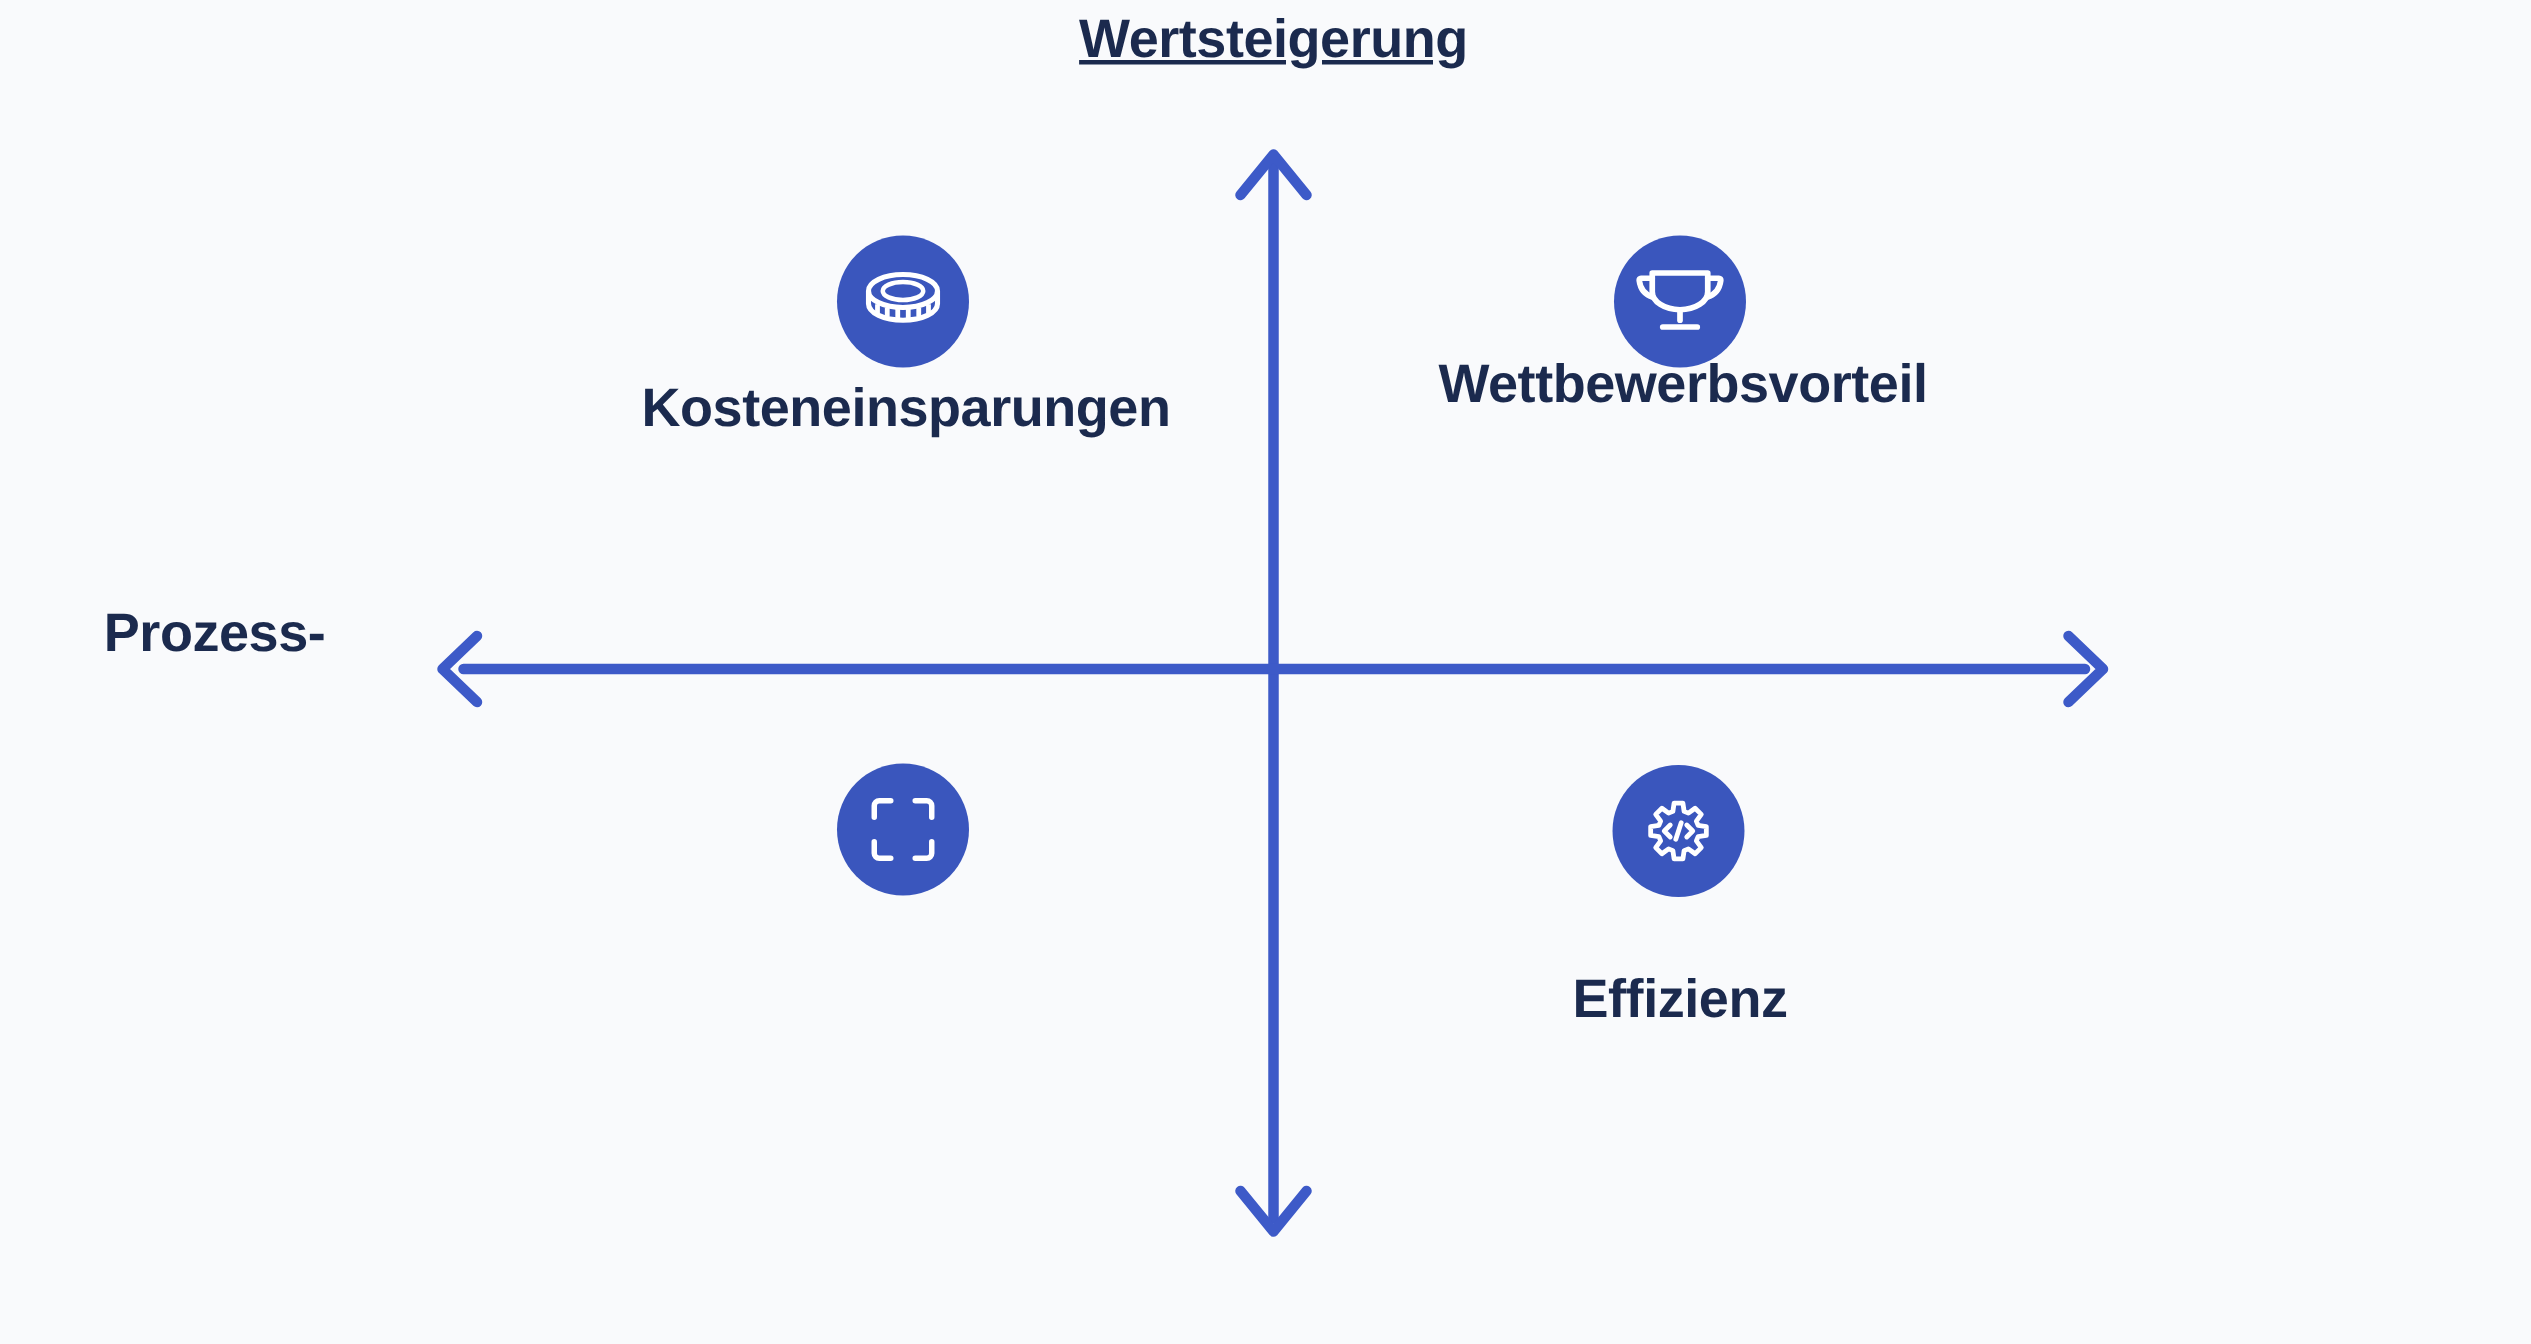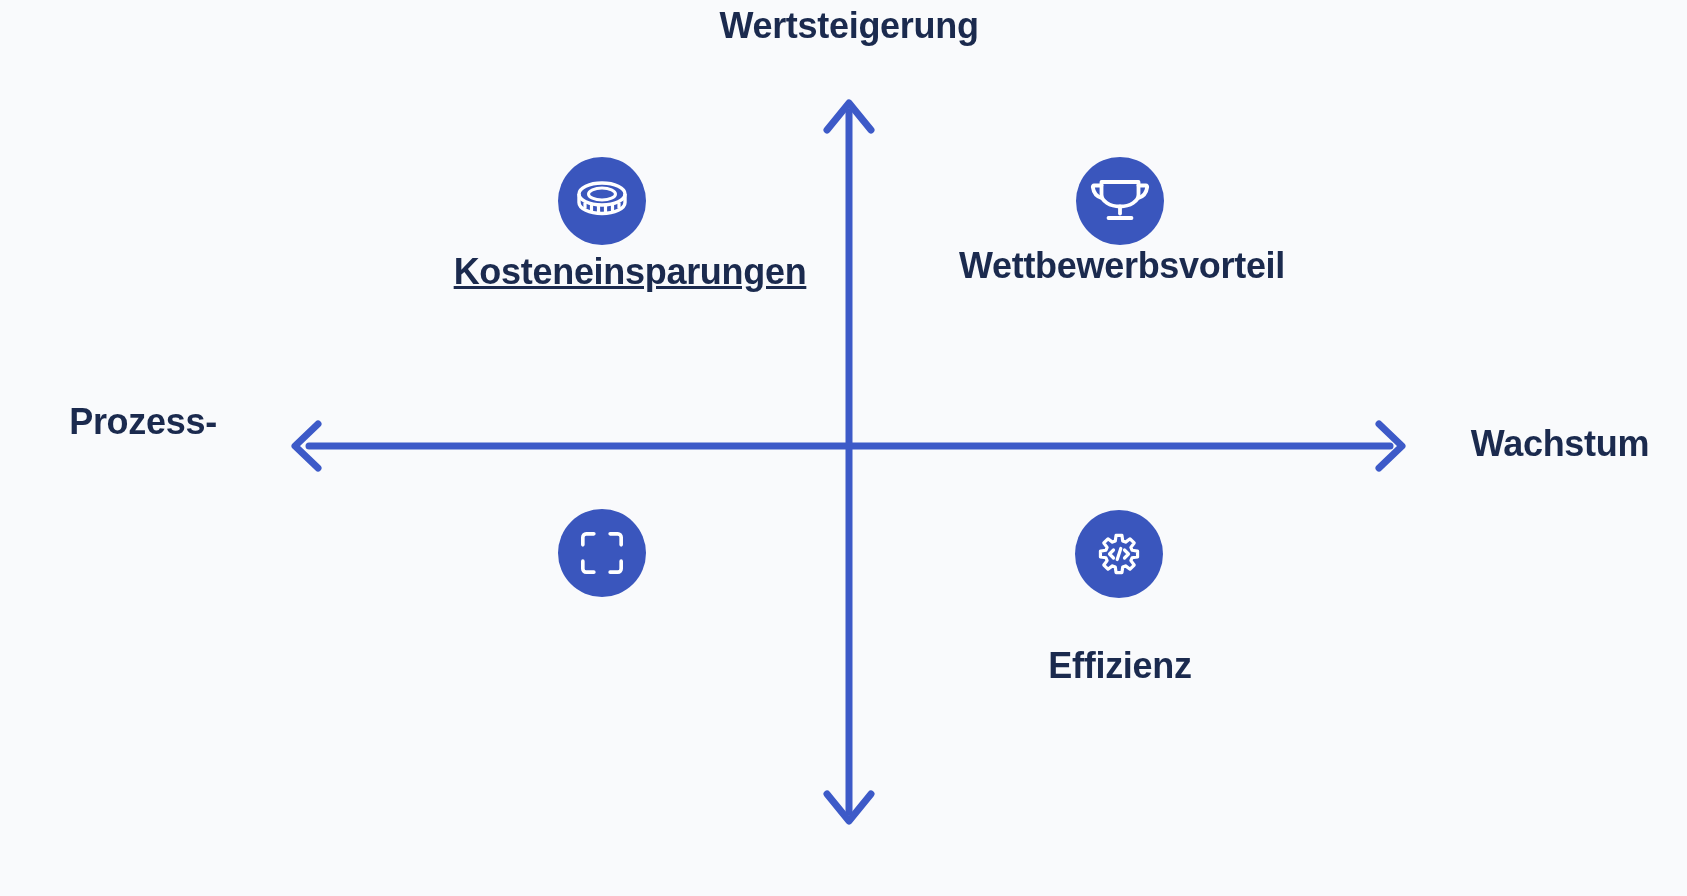--- a/index.html
+++ b/index.html
@@ -55,47 +55,46 @@
       <polyline points="827,130 849,103 871,130"></polyline>
       <polyline points="827,794 849,821 871,794"></polyline>
     </g>
     <g>
       <line x1="309" y1="446" x2="1390" y2="446"></line>
       <polyline points="318,424 295,446 318,468"></polyline>
       <polyline points="1379,424 1402,446 1379,468"></polyline>
     </g>
   </svg>
 
-  <div class="lbl" style="left:849px;top:6px;">Wertsteigerung</div>
+  <div class="lbl" style="left:849px;top:6px;text-decoration:underline;">Wertsteigerung</div>
 
   <div class="lbl lbl-left" style="left:143px;top:400px;"><span>Prozess-</span><br></div>
 
-  <div class="lbl" style="left:1560px;top:424px;">Wachstum</div>
 
 
   <div class="icon-circle" style="left:558px;top:157px;">
     <svg width="52" height="42" viewBox="0 0 52 42" fill="none" stroke="#FFFFFF" stroke-width="3.4" stroke-linecap="butt" stroke-linejoin="round">
       <ellipse cx="26" cy="14" rx="23" ry="11"></ellipse>
       <ellipse cx="26" cy="14" rx="13.5" ry="6" stroke-width="3"></ellipse>
       <path d="M3 14 v8.5 a23 11 0 0 0 46 0 V14"></path>
       <path d="M9 22.8 v5.8 M15.5 25 v6 M22.5 26 v6.2 M29.5 26 v6.2 M36.5 25 v6 M43 22.8 v5.8" stroke-width="3.2"></path>
     </svg>
   </div>
-  <div class="lbl" style="left:630px;top:252px;text-decoration:underline;">Kosteneinsparungen</div>
+  <div class="lbl" style="left:604px;top:252px;">Kosteneinsparungen</div>
 
   <div class="icon-circle" style="left:1076px;top:157px;">
     <svg width="60" height="48" viewBox="0 0 60 48" fill="none" stroke="#FFFFFF" stroke-width="3.8" stroke-linecap="round" stroke-linejoin="round">
       <path d="M11.5 5 H48.5 V17.5 A18.5 12 0 0 1 11.5 17.5 Z"></path>
       <path d="M11.5 8.5 H4 C3.2 8.5 2.7 9.1 2.8 9.9 C3.5 15.3 6.4 19.5 12 21.1"></path>
       <path d="M48.5 8.5 H56 C56.8 8.5 57.3 9.1 57.2 9.9 C56.5 15.3 53.6 19.5 48 21.1"></path>
       <path d="M30 29.5 V36.5"></path>
       <path d="M18.5 41 H41.5"></path>
     </svg>
   </div>
-  <div class="lbl" style="left:1122px;top:246px;">Wettbewerbsvorteil</div>
+  <div class="lbl" style="left:1122px;top:236px;">Wettbewerbsvorteil</div>
 
   <div class="icon-circle" style="left:558px;top:509px;">
     <svg width="46" height="46" viewBox="0 0 48 48" fill="none" stroke="#FFFFFF" stroke-width="3.8" stroke-linecap="round" stroke-linejoin="round">
       <path d="M4 15.5 V7.5 A3.5 3.5 0 0 1 7.5 4 H15.5"></path>
       <path d="M32.5 4 H40.5 A3.5 3.5 0 0 1 44 7.5 V15.5"></path>
       <path d="M44 32.5 V40.5 A3.5 3.5 0 0 1 40.5 44 H32.5"></path>
       <path d="M15.5 44 H7.5 A3.5 3.5 0 0 1 4 40.5 V32.5"></path>
     </svg>
   </div>
 

